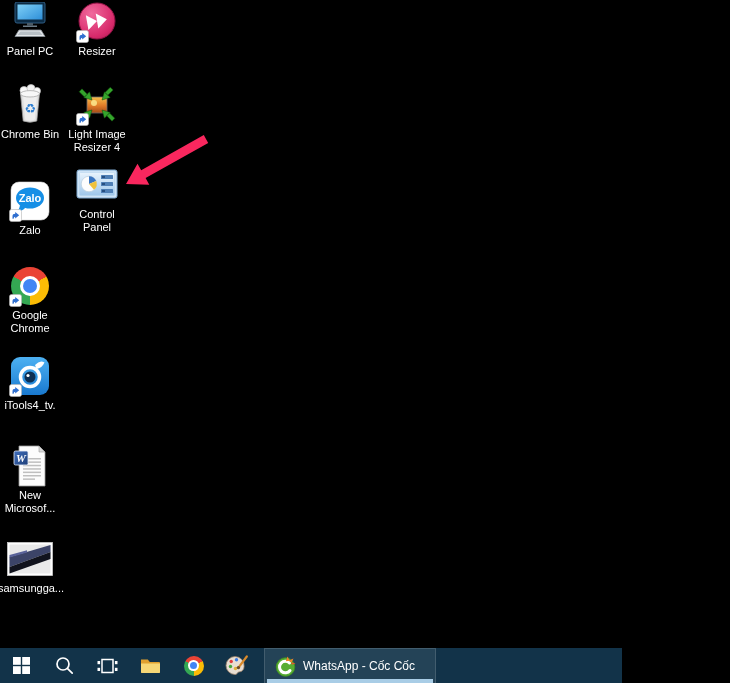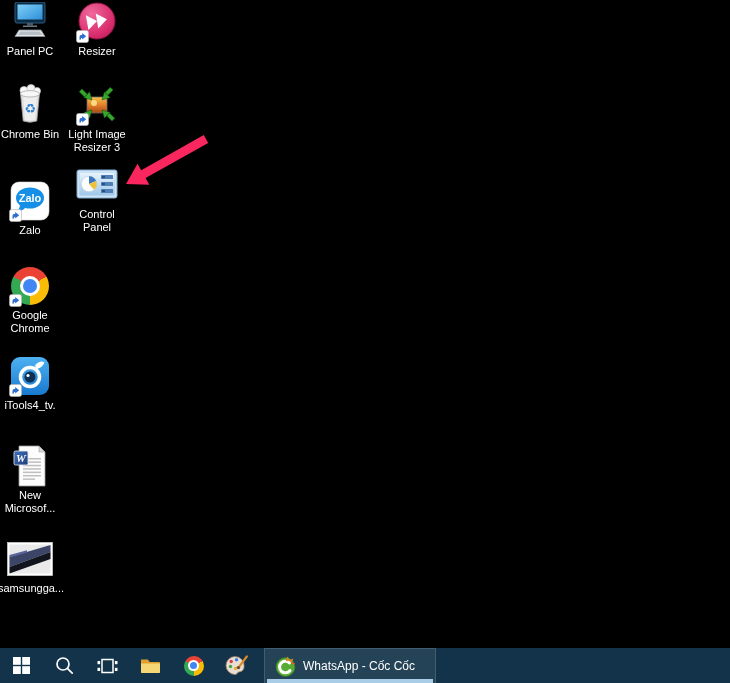--- a/index.html
+++ b/index.html
@@ -17,21 +17,21 @@
   
   .chrome{border-radius:50%;position:relative;
     background:conic-gradient(#ea4335 0deg 60deg,#fbbc05 60deg 180deg,#34a853 180deg 300deg,#ea4335 300deg 360deg);}
   .chrome-lg{width:38px;height:38px;}
   .chrome-sm{width:20px;height:20px;}
   .chrome::before{content:"";position:absolute;inset:23%;background:#fff;border-radius:50%;}
   .chrome::after{content:"";position:absolute;inset:31%;background:#4285f4;border-radius:50%;}
   
   .anno{position:absolute;left:0;top:0;pointer-events:none;}
   
-  .taskbar{position:absolute;left:0;bottom:0;width:730px;height:35px;background:#123349;
+  .taskbar{position:absolute;left:0;bottom:0;width:622px;height:35px;background:#123349;
            display:flex;align-items:center;}
   .sysbtn{width:43px;height:35px;display:flex;align-items:center;justify-content:center;flex:0 0 auto;}
   .app-btn{height:35px;box-sizing:border-box;display:flex;align-items:center;gap:7px;padding:0 10px;
            background:rgba(255,255,255,.08);border:1px solid rgba(255,255,255,.14);border-bottom:none;
            position:relative;flex:0 0 auto;}
   .app-btn::after{content:"";position:absolute;left:2px;right:2px;bottom:0;height:4px;background:#a9cde6;}
   .app-w{width:172px;margin-left:6px;}
   .app-s{width:160px;margin-left:16px;}
   .app-lbl{font-size:12px;color:#fff;white-space:nowrap;overflow:hidden;}
   .tb-ic{display:flex;align-items:center;justify-content:center;flex:0 0 auto;}
@@ -127,21 +127,21 @@
           <polygon points="14,14 5.8,11.6 11.6,5.8"></polygon>
             <rect x="3.2" y="3.2" width="4" height="7.5" transform="rotate(-45 5.2 6.9)"></rect>
         </g>
       </g>
     </svg>
     <svg class="badge" viewBox="0 0 13 13">
       <rect x="0.5" y="0.5" width="12" height="12" rx="2" fill="#fff" stroke="#b5b5b5" stroke-width="0.6"></rect>
       <path d="M3.5 9.8 L3.5 7.2 Q3.5 4.8 6.2 4.8 L6.2 3 L10.2 6.3 L6.2 9.6 L6.2 7.8 Q4.8 7.8 4.6 9.8 Z" fill="#2f6fd0"></path>
     </svg>
   </div>
-  <div class="lbl">Light Image Resizer 3</div>
+  <div class="lbl">Light Image Resizer 4</div>
 </div>
 
 <div class="cell c4">
   <div class="icbox">
     <svg width="40" height="40" viewBox="0 0 40 40">
       <rect x="1" y="1" width="38" height="38" rx="8" fill="#fff" stroke="#d8d8d8" stroke-width="0.6"></rect>
       <ellipse cx="20" cy="17" rx="14" ry="10.5" fill="#168fe6"></ellipse>
       <path d="M10 24 Q9.5 29 6 30.5 Q12.5 30.5 15.5 26.5 Z" fill="#168fe6"></path>
       <text x="20" y="21" text-anchor="middle" font-size="11" font-weight="bold" fill="#fff" font-family="'Liberation Sans',sans-serif">Zalo</text>
     </svg>

